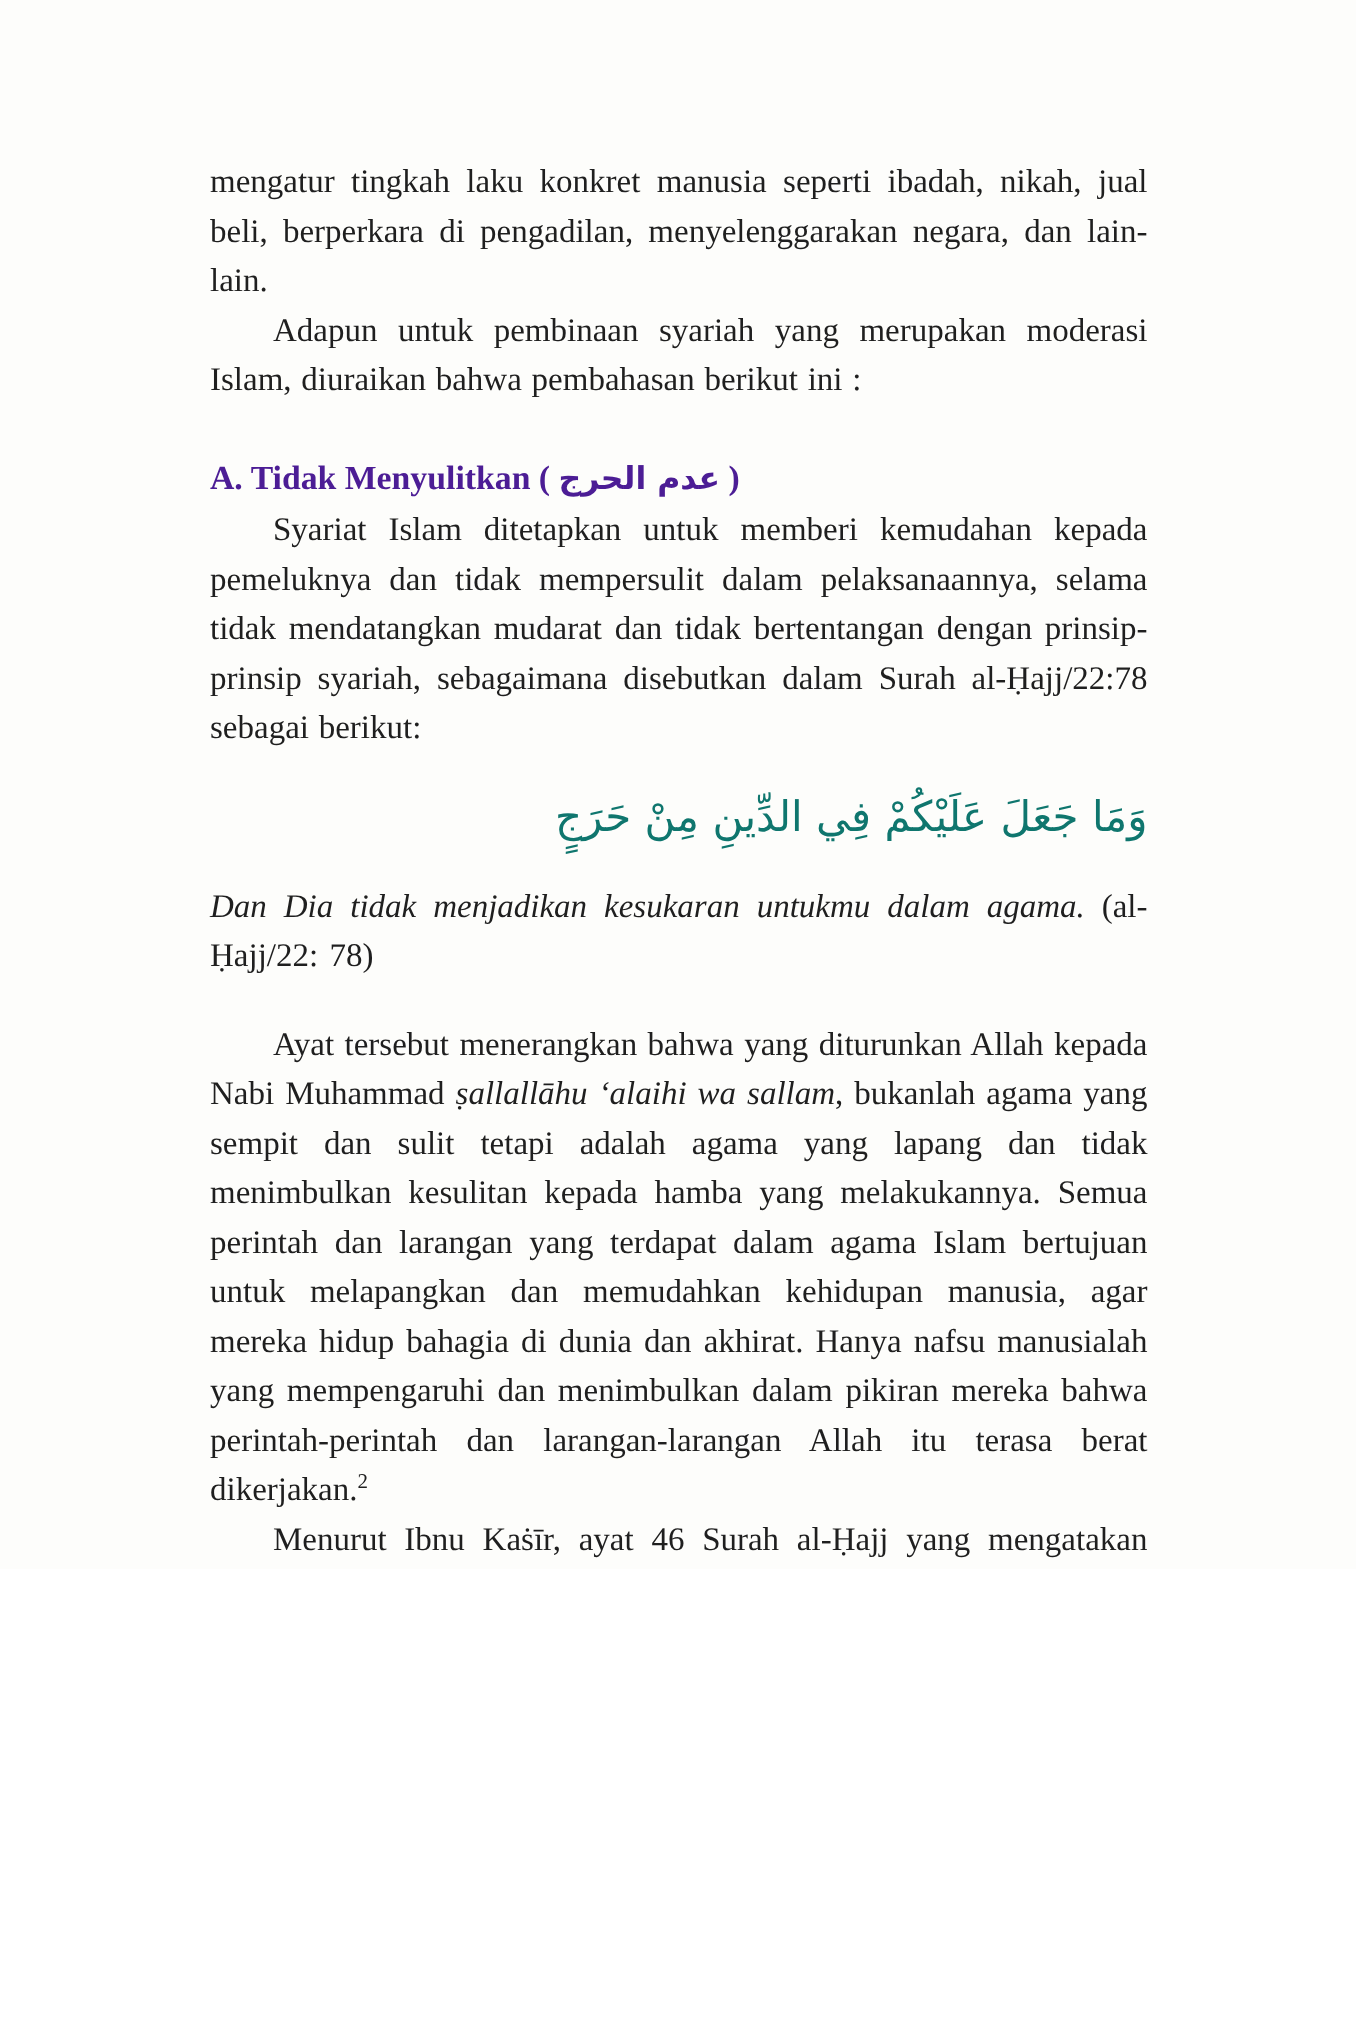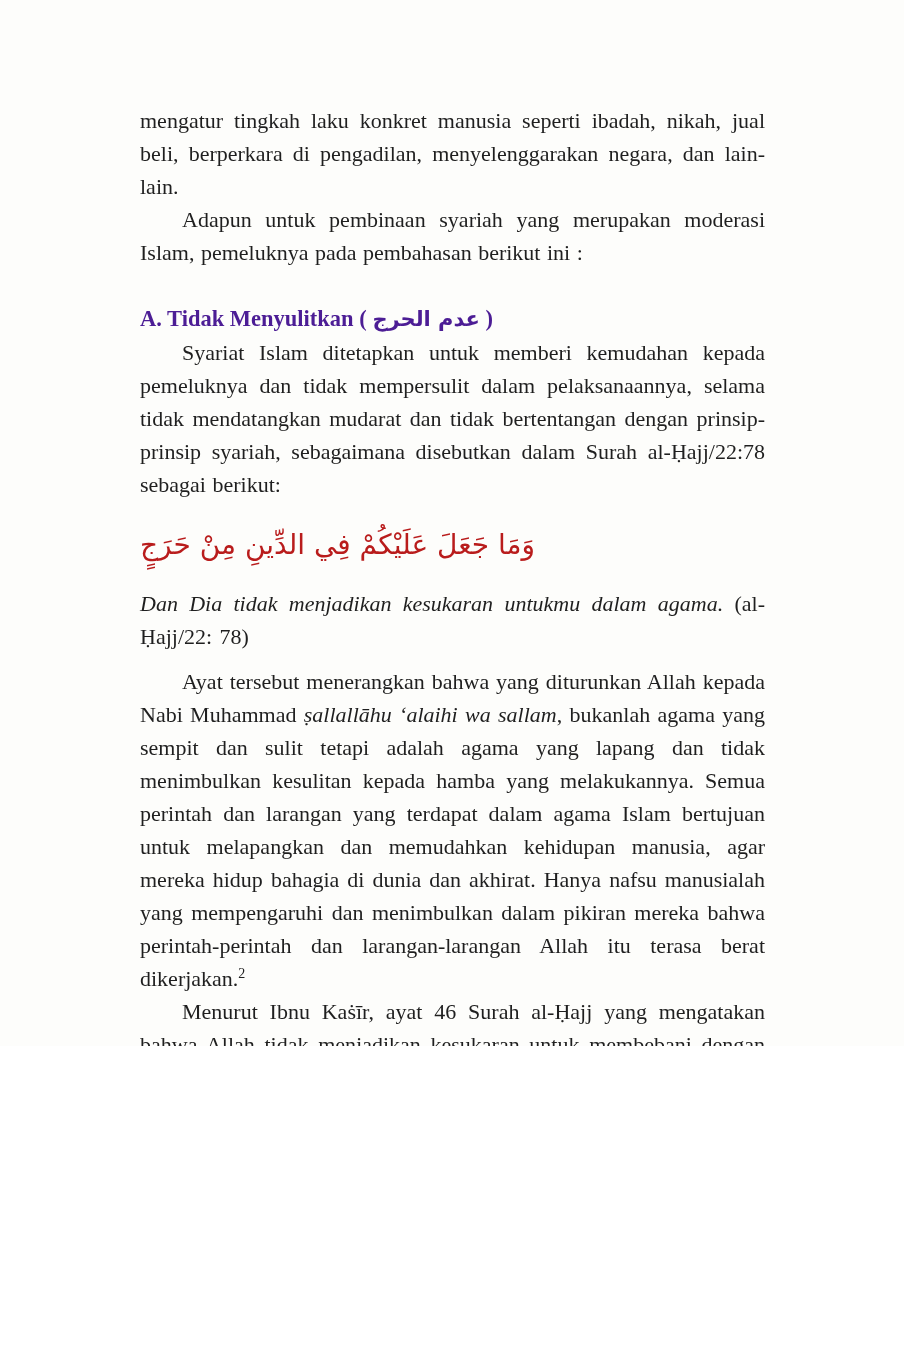--- a/index.html
+++ b/index.html
@@ -38,29 +38,29 @@
     font-weight: bold;
     color: #4c1d95;
   }
   .heading-arabic {
     font-family: "DejaVu Sans", sans-serif;
     font-size: 21px;
     font-weight: bold;
   }
   .verse {
     margin: 18px 0 16px 0;
-    text-align: left;
+    text-align: right;
     font-family: "DejaVu Sans", sans-serif;
     font-size: 28px;
     line-height: 52px;
-    color: #b91c1c;
+    color: #0f766e;
     direction: rtl;
   }
   p.translation {
-    margin: 0 0 12px 0;
+    margin: 0 0 26px 0;
     font-size: 22px;
     line-height: 33px;
     text-align: justify;
     word-spacing: 2px;
   }
   .italic { font-style: italic; }
   .roman { font-style: normal; }
   sup.footnote {
     font-size: 14px;
     line-height: 0;
@@ -80,21 +80,21 @@
   }
 </style>
 </head>
 <body>
 
 <div class="page">
   <div class="content">
 
     <p class="body">mengatur tingkah laku konkret manusia seperti ibadah, nikah, jual beli, berperkara di pengadilan, menyelenggarakan negara, dan lain-lain.</p>
 
-    <p class="body indent">Adapun untuk pembinaan syariah yang merupakan moderasi Islam, pemeluknya pada pembahasan berikut ini :</p>
+    <p class="body indent">Adapun untuk pembinaan syariah yang merupakan moderasi Islam, diuraikan bahwa pembahasan berikut ini :</p>
 
     <h2 class="heading"><span>A. Tidak Menyulitkan ( </span><span class="heading-arabic" dir="rtl">عدم الحرج</span><span> )</span></h2>
 
     <p class="body indent">Syariat Islam ditetapkan untuk memberi kemudahan kepada pemeluknya dan tidak mempersulit dalam pelaksanaannya, selama tidak mendatangkan mudarat dan tidak bertentangan dengan prinsip-prinsip syariah, sebagaimana disebutkan dalam Surah al-Ḥajj/22:78 sebagai berikut:</p>
 
     <div class="verse">وَمَا جَعَلَ عَلَيْكُمْ فِي الدِّينِ مِنْ حَرَجٍ</div>
 
     <p class="translation"><span class="italic">Dan Dia tidak menjadikan kesukaran untukmu dalam agama.</span><span class="roman"> (al-Ḥajj/22: 78)</span></p>
 
     <p class="body indent"><span>Ayat tersebut menerangkan bahwa yang diturunkan Allah kepada Nabi Muhammad </span><span class="italic">ṣallallāhu ‘alaihi wa sallam</span><span>, bukanlah agama yang sempit dan sulit tetapi adalah agama yang lapang dan tidak menimbulkan kesulitan kepada hamba yang melakukannya. Semua perintah dan larangan yang terdapat dalam agama Islam bertujuan untuk melapangkan dan memudahkan kehidupan manusia, agar mereka hidup bahagia di dunia dan akhirat. Hanya nafsu manusialah yang mempengaruhi dan menimbulkan dalam pikiran mereka bahwa perintah-perintah dan larangan-larangan Allah itu terasa berat dikerjakan.</span><sup class="footnote">2</sup></p>

